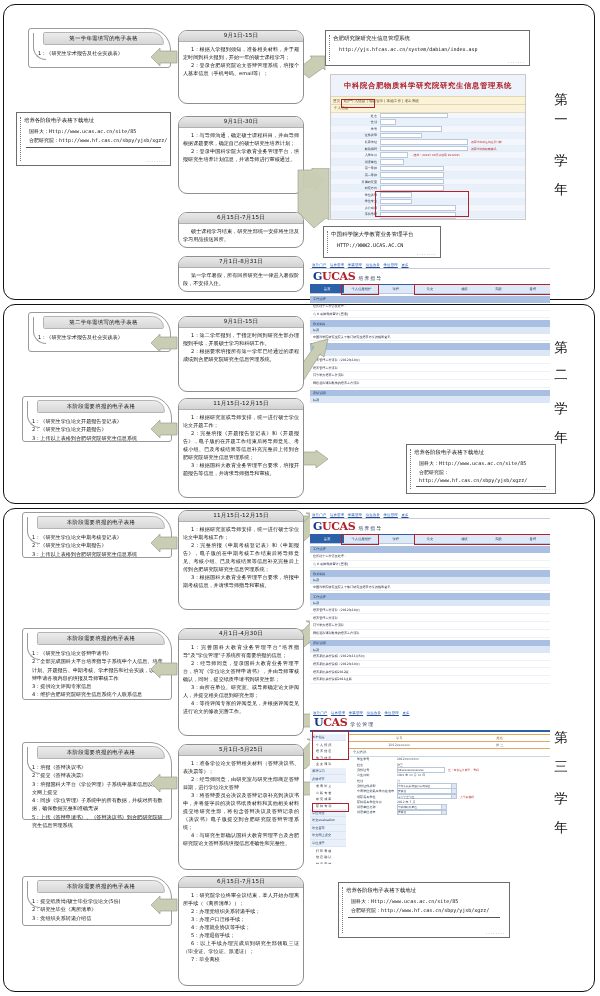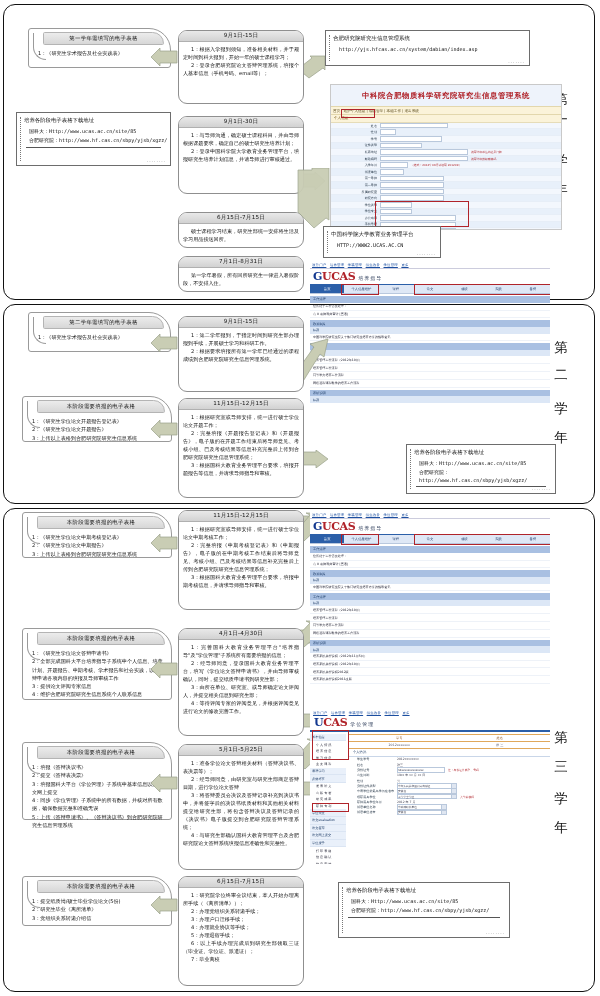--- a/index.html
+++ b/index.html
@@ -196,21 +196,21 @@
   </div>
 </div>
 
 <div class="urlbox" style="left:325px;top:30px;width:205px;height:36px;">
   <div class="u-lside"></div>
   <div class="u-t">合肥研究院研究生信息管理系统</div>
   <div class="u-u">http://yjs.hfcas.ac.cn/system/dabian/index.asp</div>
   <div class="u-dash">.......</div>
 </div>
 
-<div class="shot shot-hf" style="left:330px;top:84px;width:232px;height:146px;">
+<div class="shot shot-hf" style="left:330px;top:74px;width:196px;height:146px;">
   <div class="hf-title">中科院合肥物质科学研究院研究生信息管理系统</div>
   <div class="hf-menu">首页 | 维护个人信息 | 成绩管理 | 本组工作 | 退出系统</div>
   <div class="hf-sec">个人信息</div>
   <div>
     <div class="hf-row">
         <div class="hf-lbl">姓名</div>
         <div class="hf-inp" style="width:66px"></div>
       </div>
     <div class="hf-row">
         <div class="hf-lbl">性别</div>

